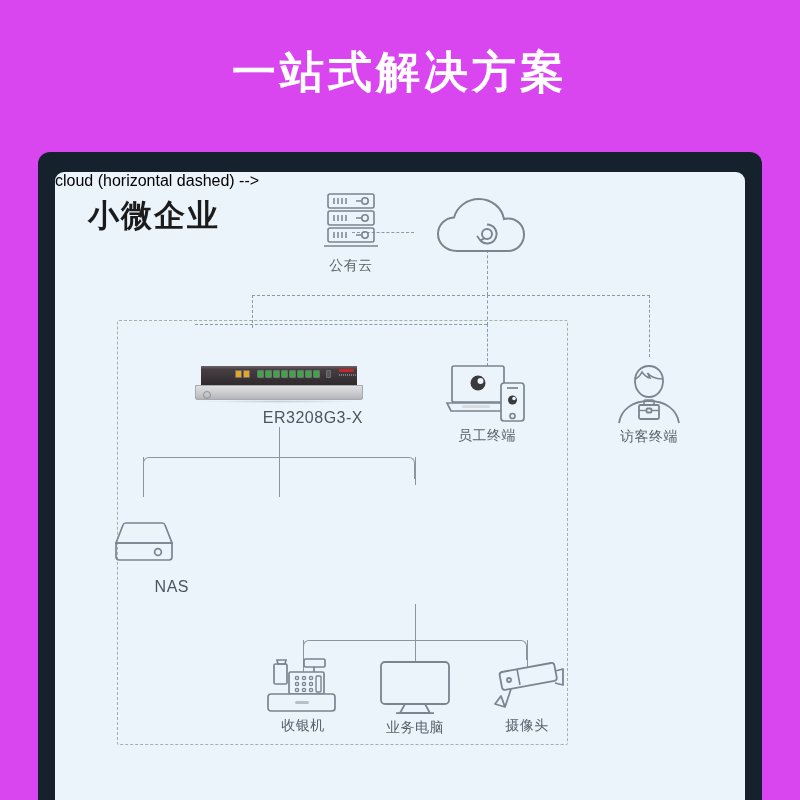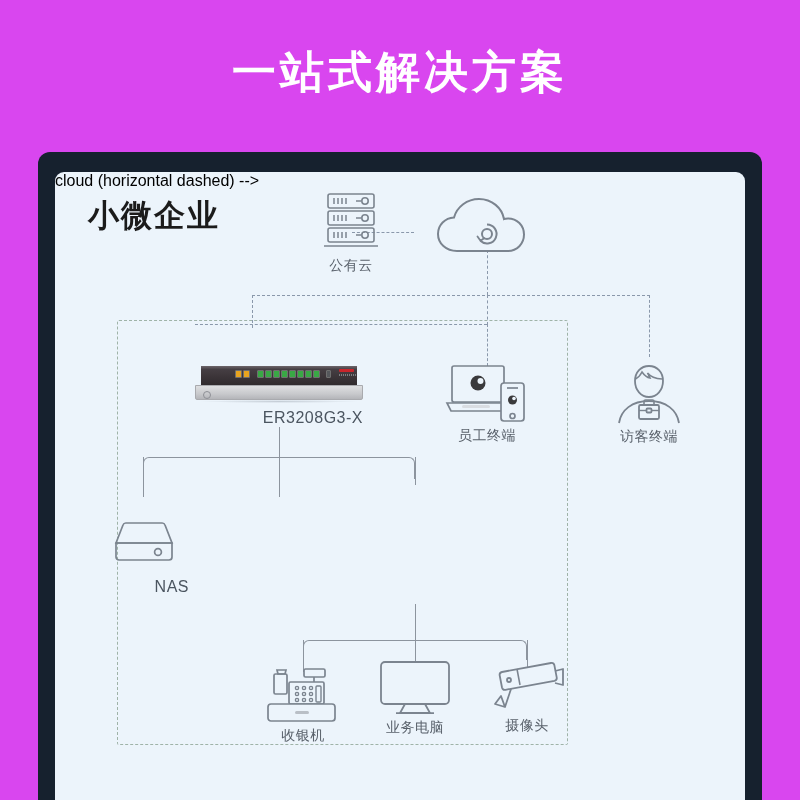--- a/index.html
+++ b/index.html
@@ -327,21 +327,21 @@
     
 
     
     <div class="conn sol-v" style="left:360px; top:432px; height:48px;"></div>
     <div class="bracket" style="left:248px; top:468px; width:224px; height:20px;"></div>
     <div class="conn sol-v" style="left:248px; top:468px; height:32px;"></div>
     <div class="conn sol-v" style="left:360px; top:468px; height:30px;"></div>
     <div class="conn sol-v" style="left:472px; top:468px; height:32px;"></div>
 
     
-    <div class="node" style="left:203px; top:492px; width:90px;font-family:Liberation Mono, monospace;">
+    <div class="node" style="left:203px; top:482px; width:90px;font-family:Liberation Mono, monospace;">
       <div class="icon-wrap" style="height:60px;">
         <svg width="70" height="58" viewBox="0 0 70 58" fill="none" stroke="#7b848f" stroke-width="1.7">
           <rect x="6" y="8" width="13" height="20" rx="1.5" fill="#ecf4fb"></rect>
           <path d="M9 4h9l-1 4H10z"></path>
           <rect x="36" y="3" width="21" height="8" rx="1.5"></rect>
           <line x1="46" y1="11" x2="46" y2="16"></line>
           <rect x="21" y="16" width="35" height="22" rx="1.5" fill="#ecf4fb"></rect>
           <g stroke-width="1.4">
             <circle cx="29" cy="22" r="1.6"></circle>
               <circle cx="36" cy="22" r="1.6"></circle>

